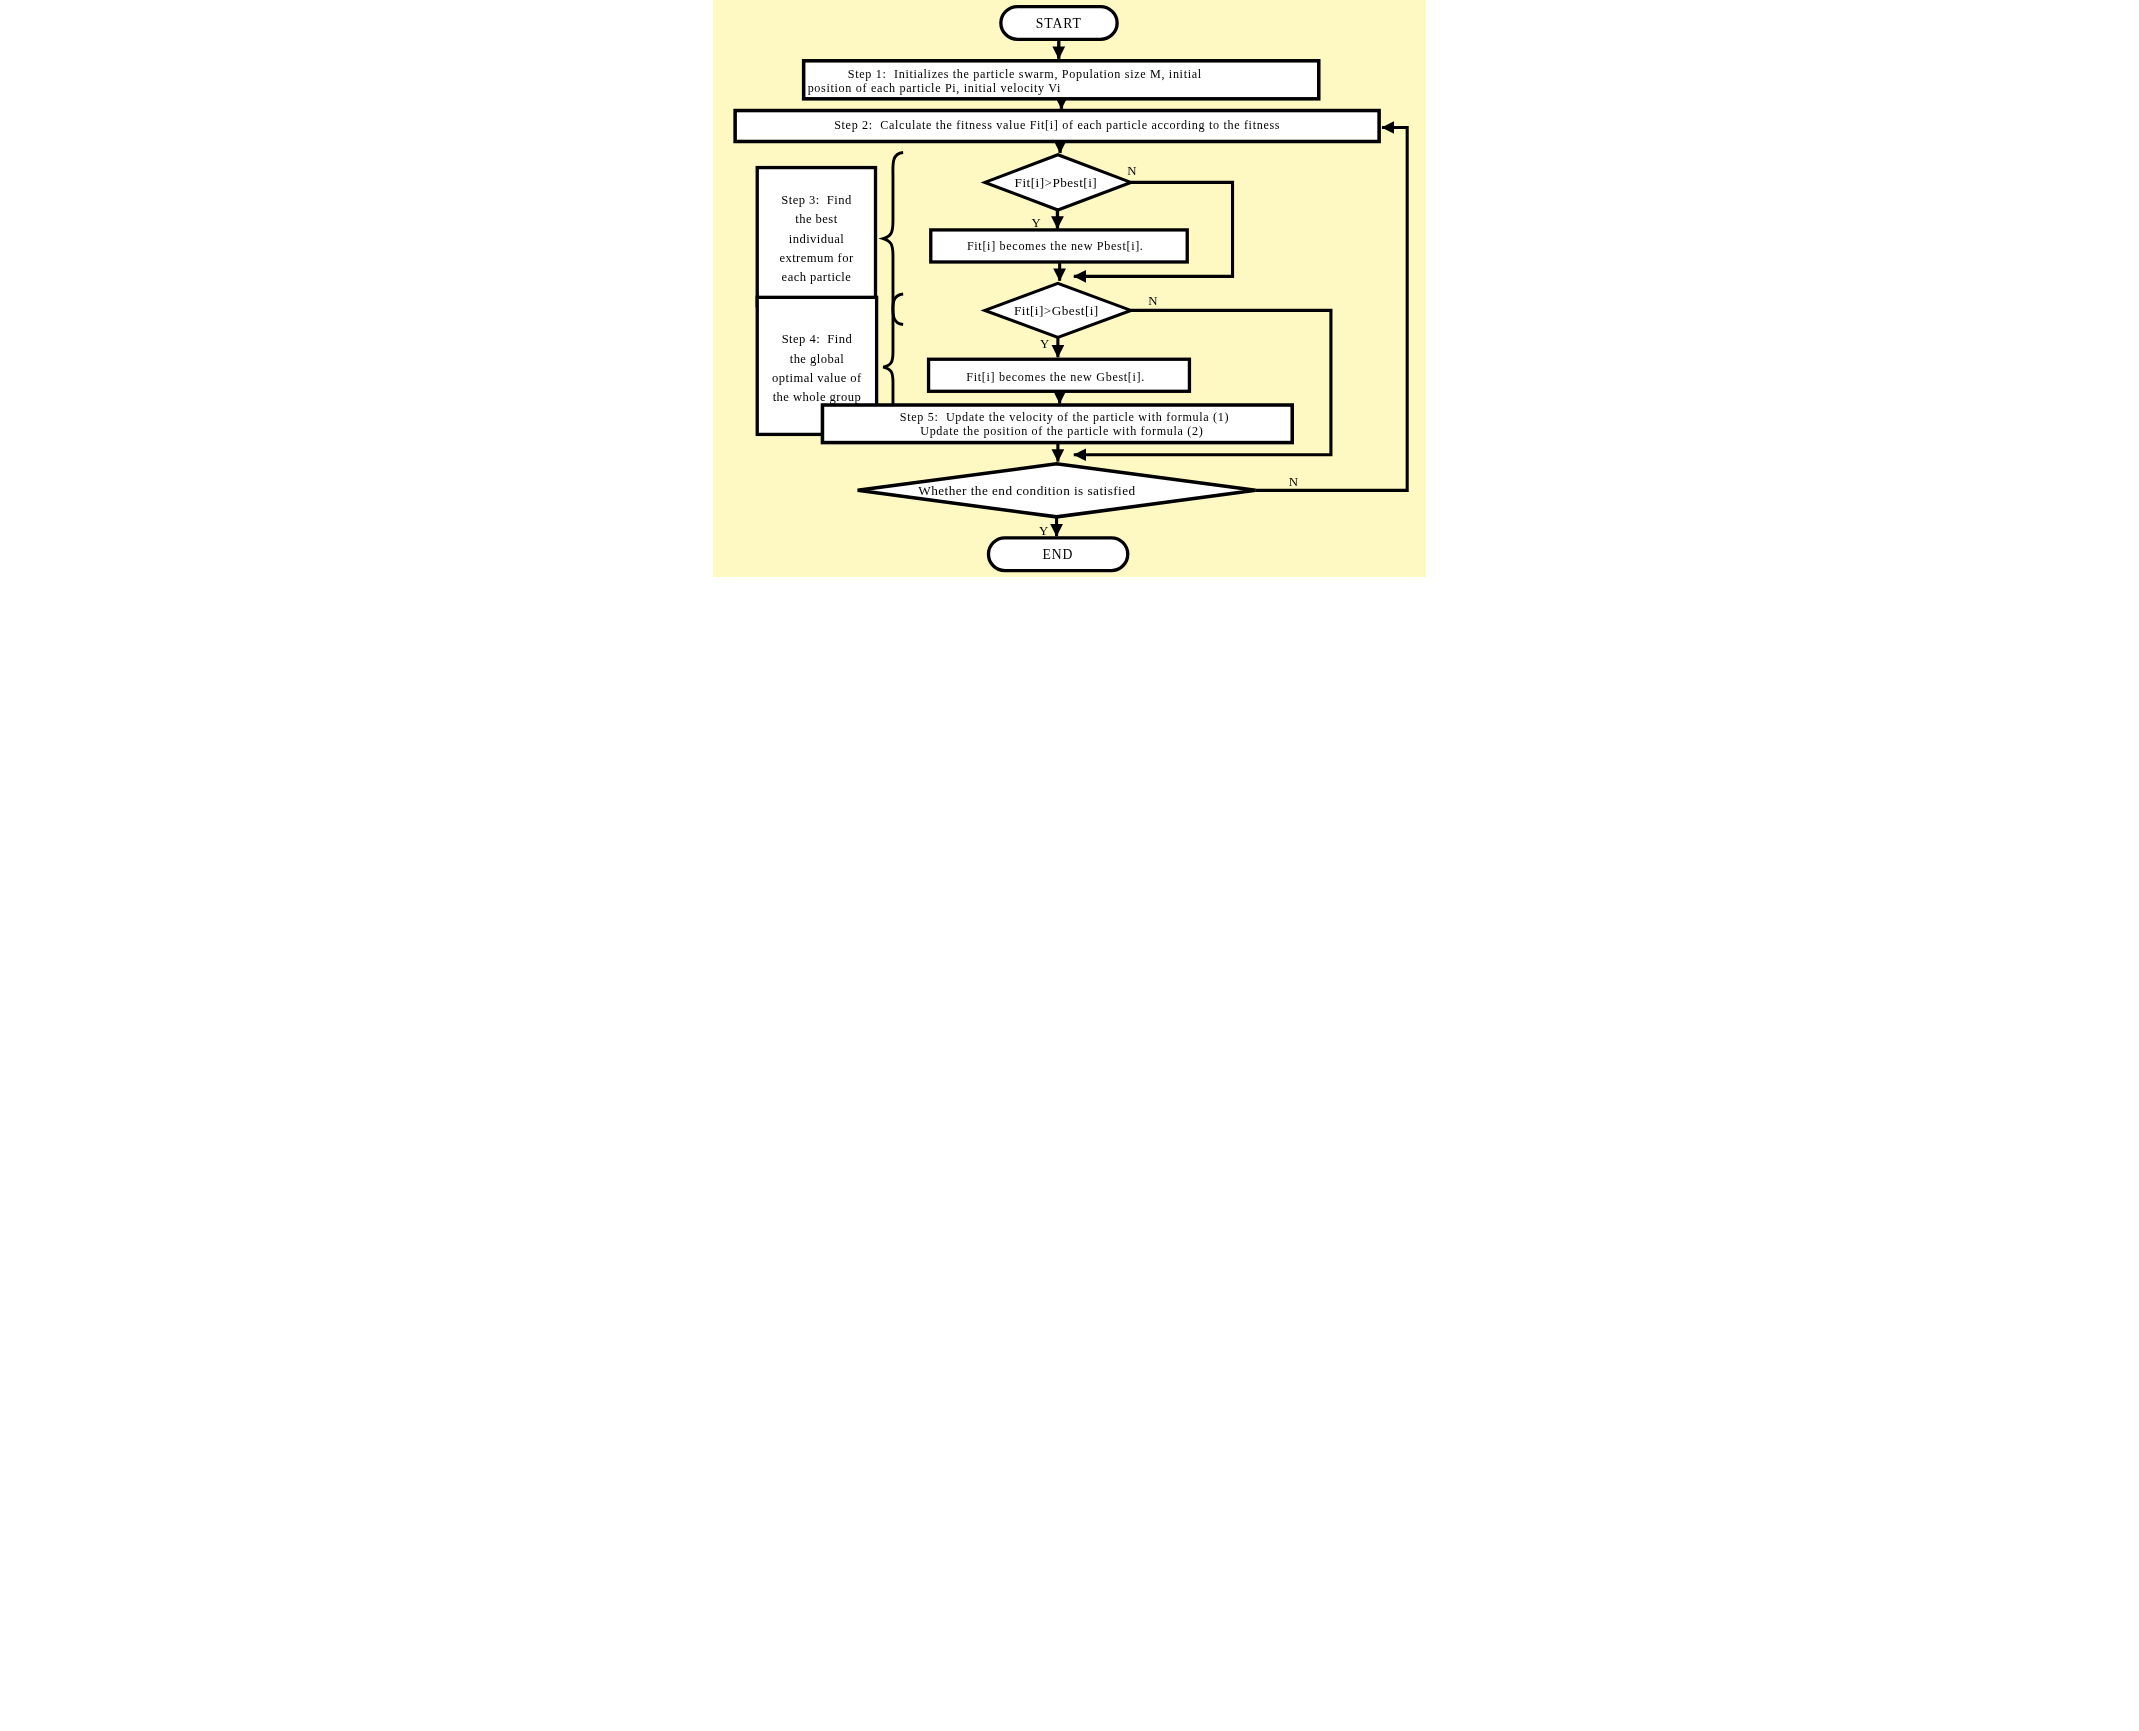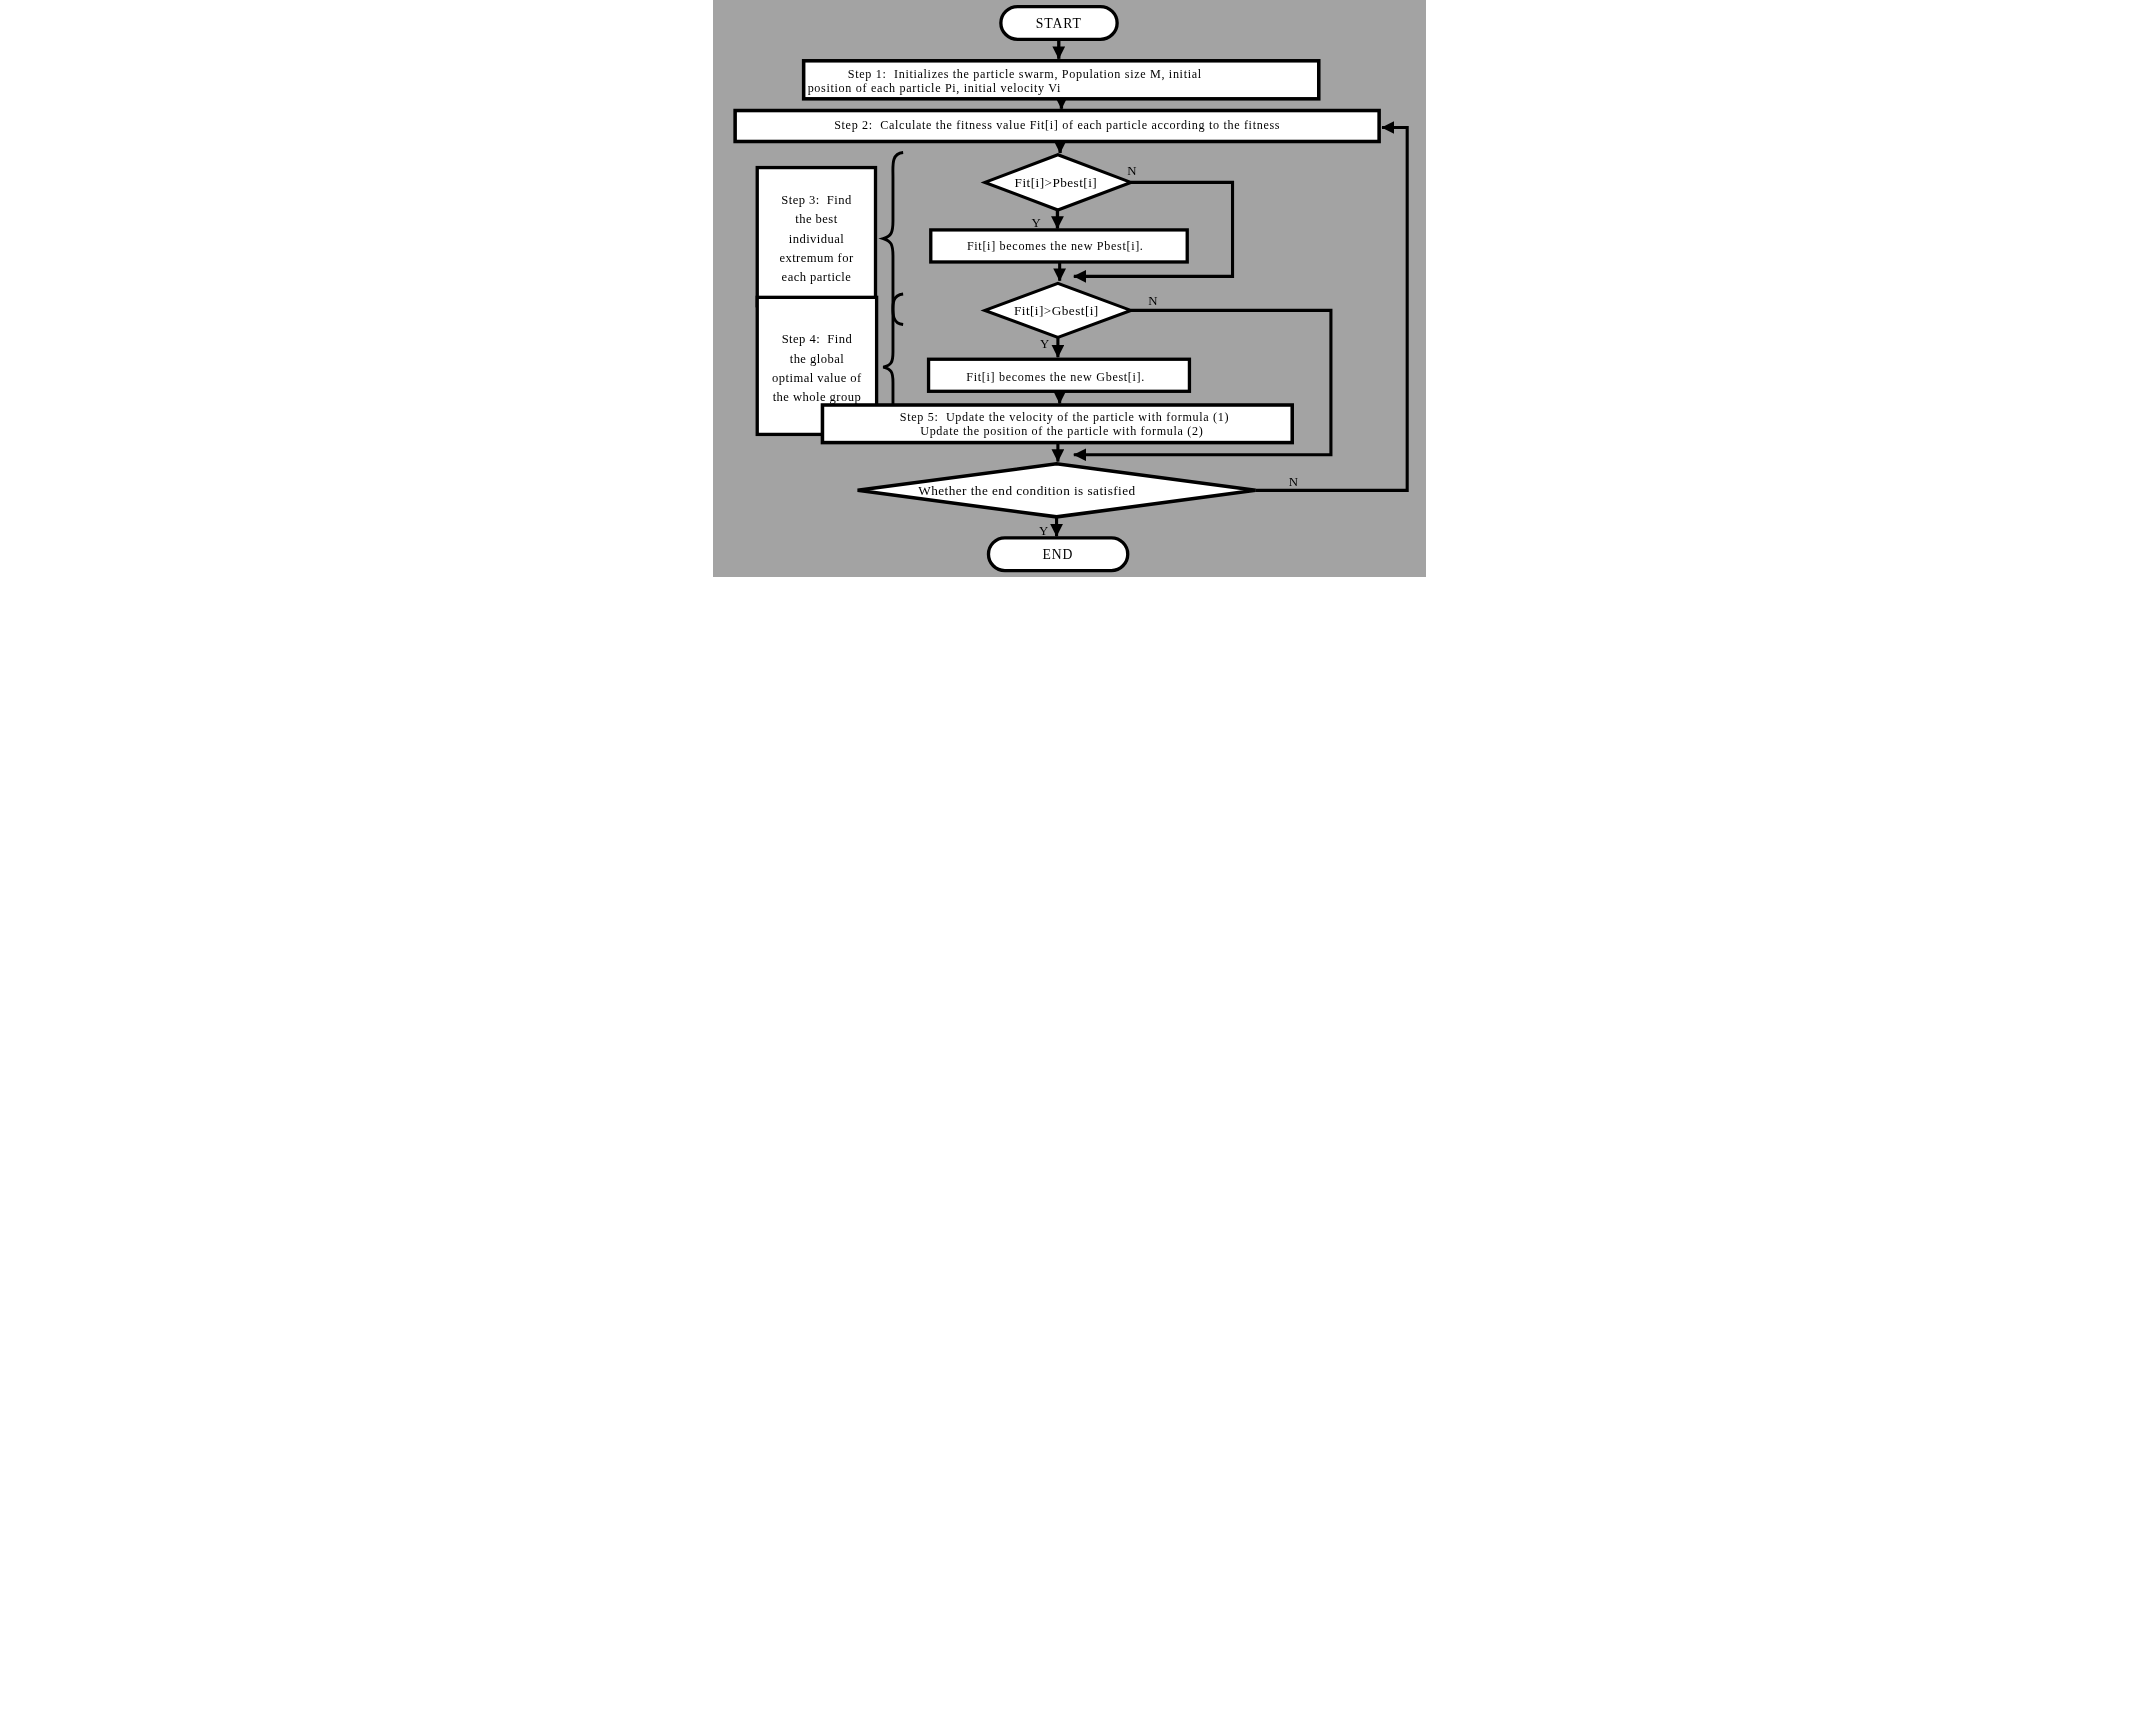--- a/index.html
+++ b/index.html
@@ -1,16 +1,16 @@
 <!DOCTYPE html>
 <html style="font-size:10.6px"><head>
 <meta charset="utf-8">
 <style>
   html,body{margin:0;padding:0;background:#ffffff;}
-  .stage{width:713px;height:577px;margin:0 auto;background:#a3a3a3;}
+  .stage{width:713px;height:577px;margin:0 auto;background:#fef9c3;}
   svg{display:block;}
   .shape{fill:#ffffff;stroke:#000000;}
   .conn{fill:none;stroke:#000000;}
   .t{font-family:"Liberation Serif","DejaVu Serif",serif;fill:#000000;}
   .t-box{font-size:55px;letter-spacing:3px;}
   .t-dec{font-size:60px;letter-spacing:2px;}
   .t-term{font-size:62px;letter-spacing:4px;}
   .t-note{font-size:57px;letter-spacing:2px;}
   .t-branch{font-size:58px;}
 </style>

